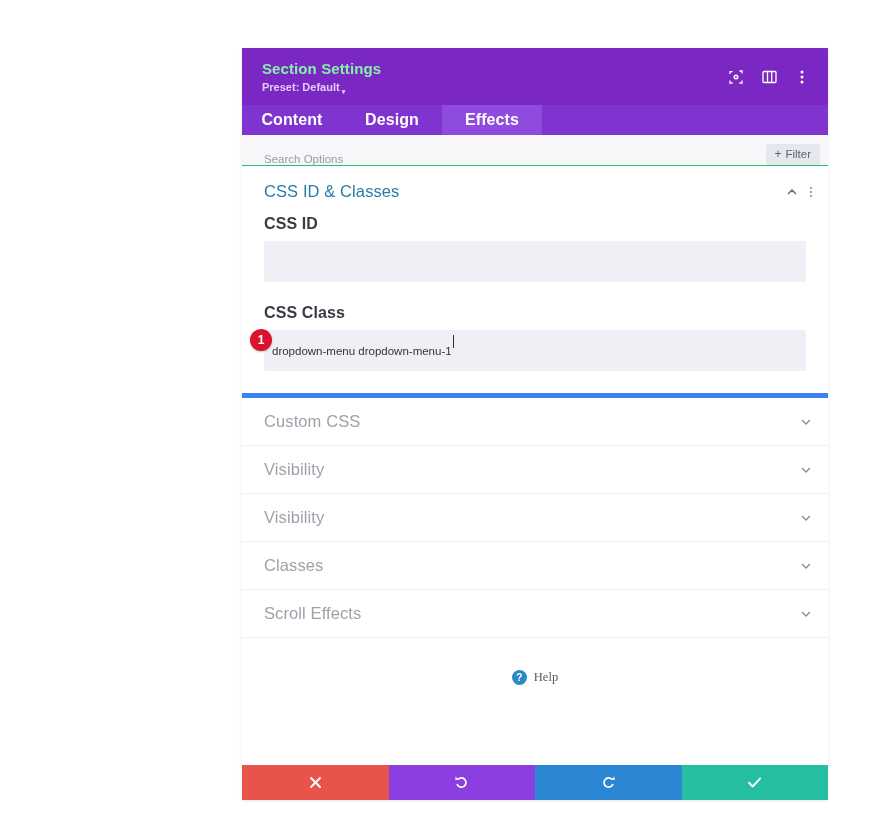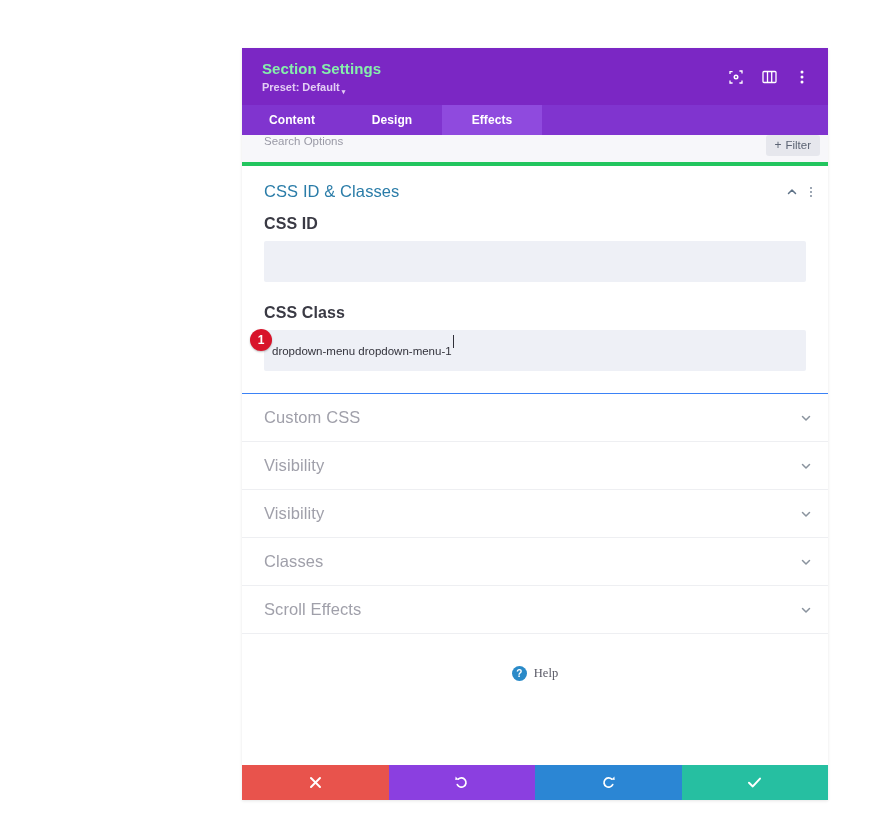--- a/index.html
+++ b/index.html
@@ -88,35 +88,35 @@
     display: flex;
     align-items: stretch;
   }
   .tab {
     display: flex;
     align-items: center;
     justify-content: center;
     padding: 0 10px;
     min-width: 80px;
     color: #ffffff;
-    font-size: 12px;
+    font-size: 16px;
     font-weight: bold;
     letter-spacing: 0.1px;
     cursor: pointer;
   }
   .tab.active { background: #8f4ade; }
 
   
   .searchrow {
     flex: 0 0 31px;
     height: 31px;
     background: #f7f7fa;
-    border-bottom: 4px solid #22c55e;
-    display: flex;
-    align-items: flex-start;
+    border-bottom: 1px solid #22c55e;
+    display: flex;
+    align-items: flex-end;
     justify-content: space-between;
     padding: 0 8px 0 22px;
     box-sizing: border-box;
   }
   .searchinput {
     border: none;
     background: transparent;
     outline: none;
     font-family: "Liberation Sans", sans-serif;
     font-size: 11.5px;
@@ -140,21 +140,21 @@
   .filterbtn .plus { font-size: 12px; line-height: 1; }
 
   
   .body {
     flex: 1 1 auto;
     overflow: hidden;
     background: #ffffff;
   }
 
   
-  .group-open { border-bottom: 1px solid #3b82f6; }
+  .group-open { border-bottom: 5px solid #3b82f6; }
   .group-open-head {
     display: flex;
     align-items: center;
     justify-content: space-between;
     padding: 16px 16px 14px 22px;
   }
   .group-open-title {
     color: #2a7ca8;
     font-size: 16.5px;
     letter-spacing: 0.1px;

